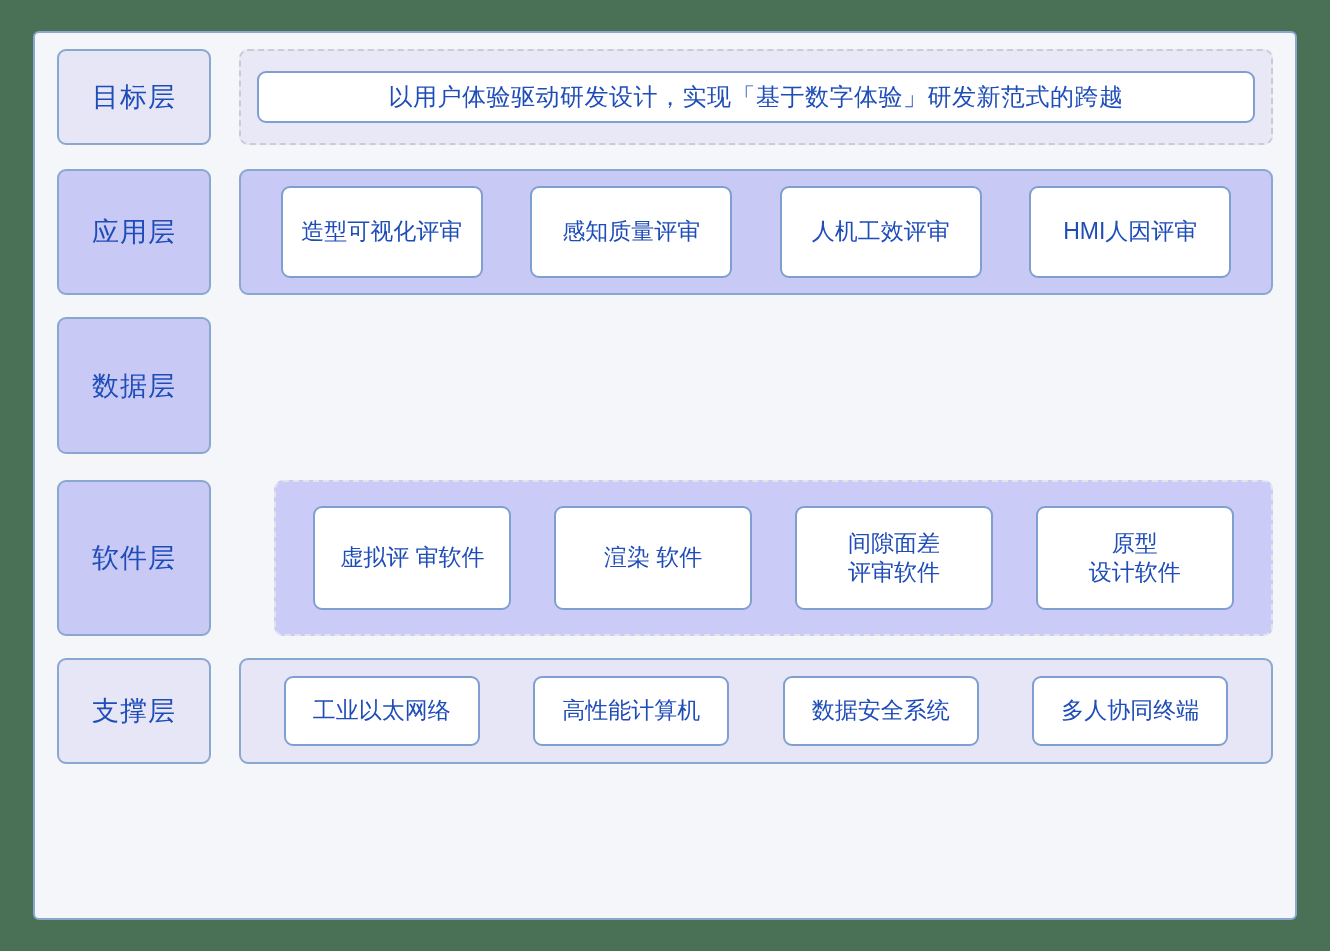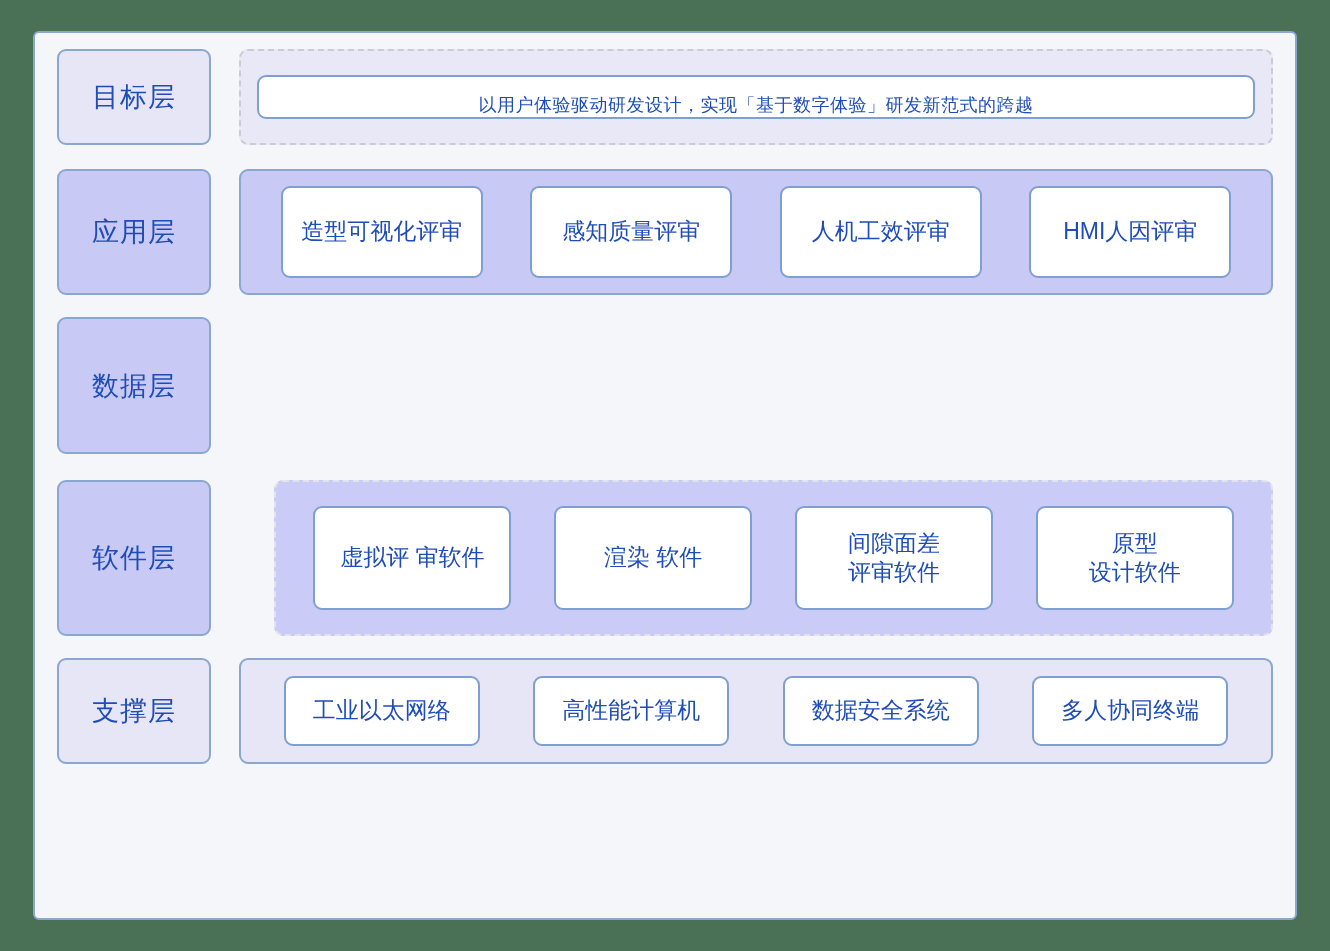--- a/index.html
+++ b/index.html
@@ -103,24 +103,23 @@
     color: #1f4db8;
     font-size: 23px;
     line-height: 1.28;
     text-align: center;
     white-space: pre-line;
   }
 
   
   .goal-node {
     flex: 1;
-    height: 44px;
-    font-size: 18px;
+    height: 52px;
+    font-size: 24px;
     letter-spacing: 0.5px;
-    justify-content: flex-end;
   }
 
   
   .node-strip {
     flex: 1;
     display: flex;
     align-items: center;
     justify-content: space-around;
   }
   .app-node     { width: 202px; height: 92px; }

